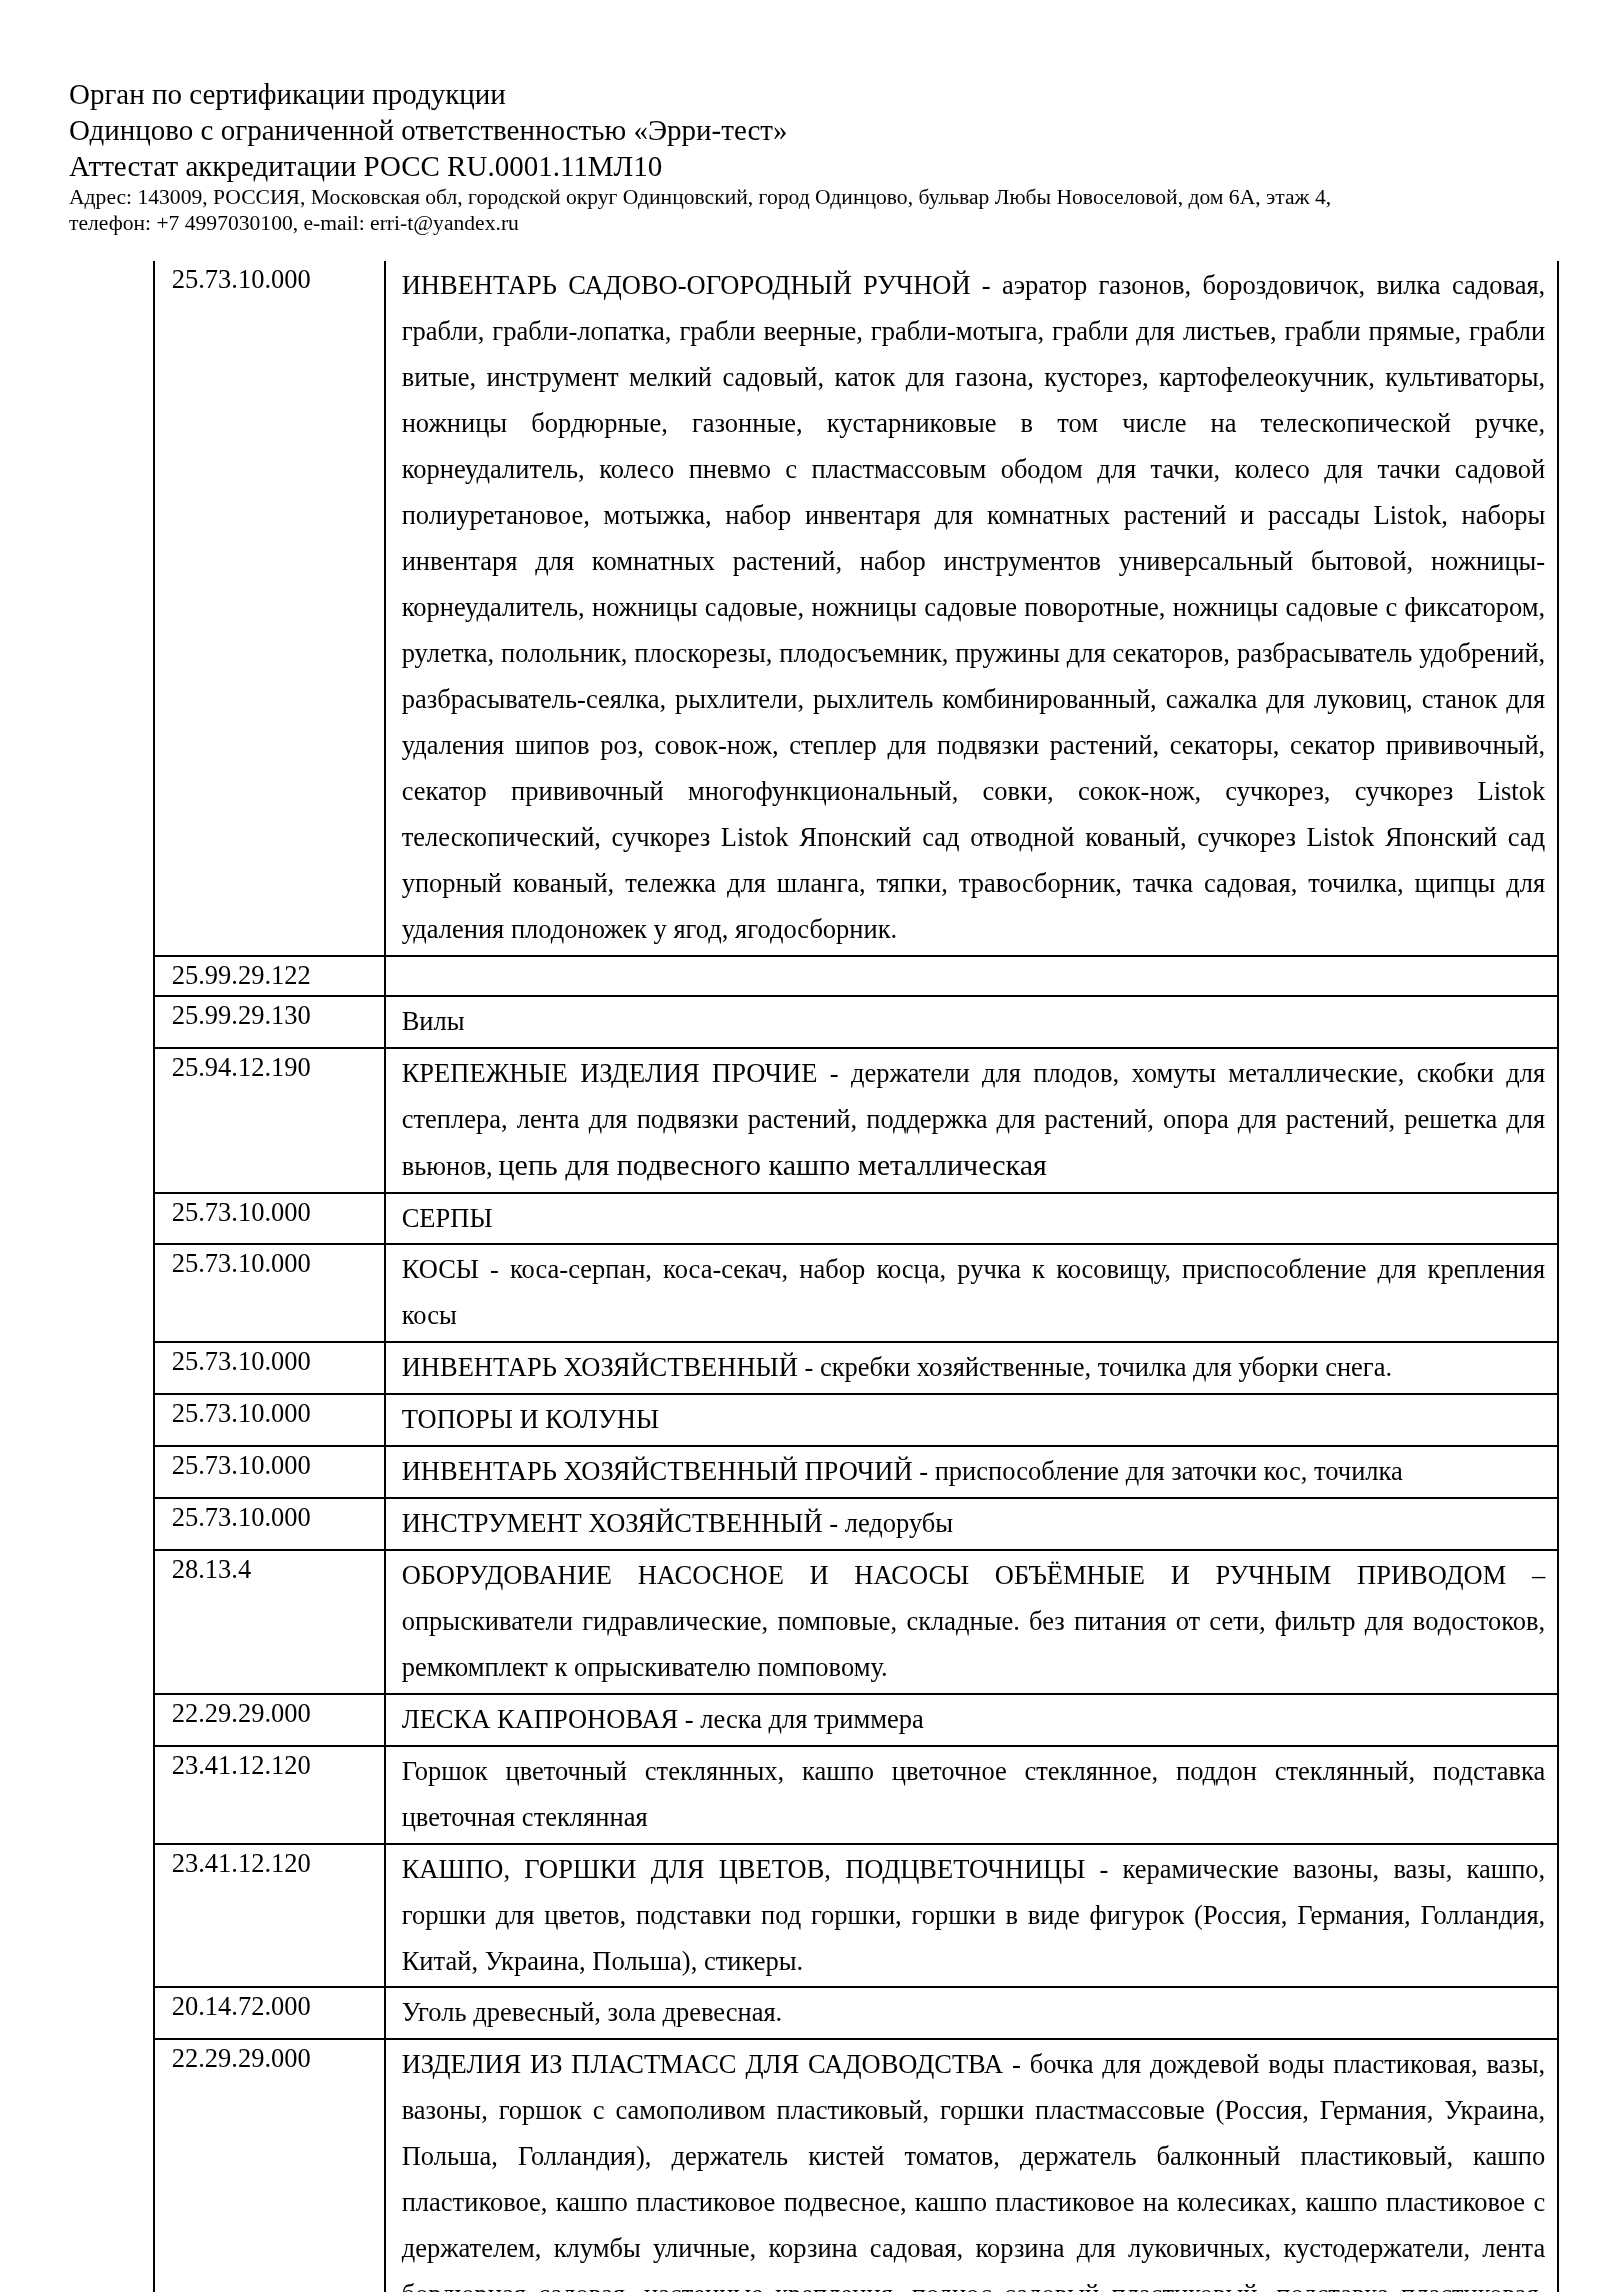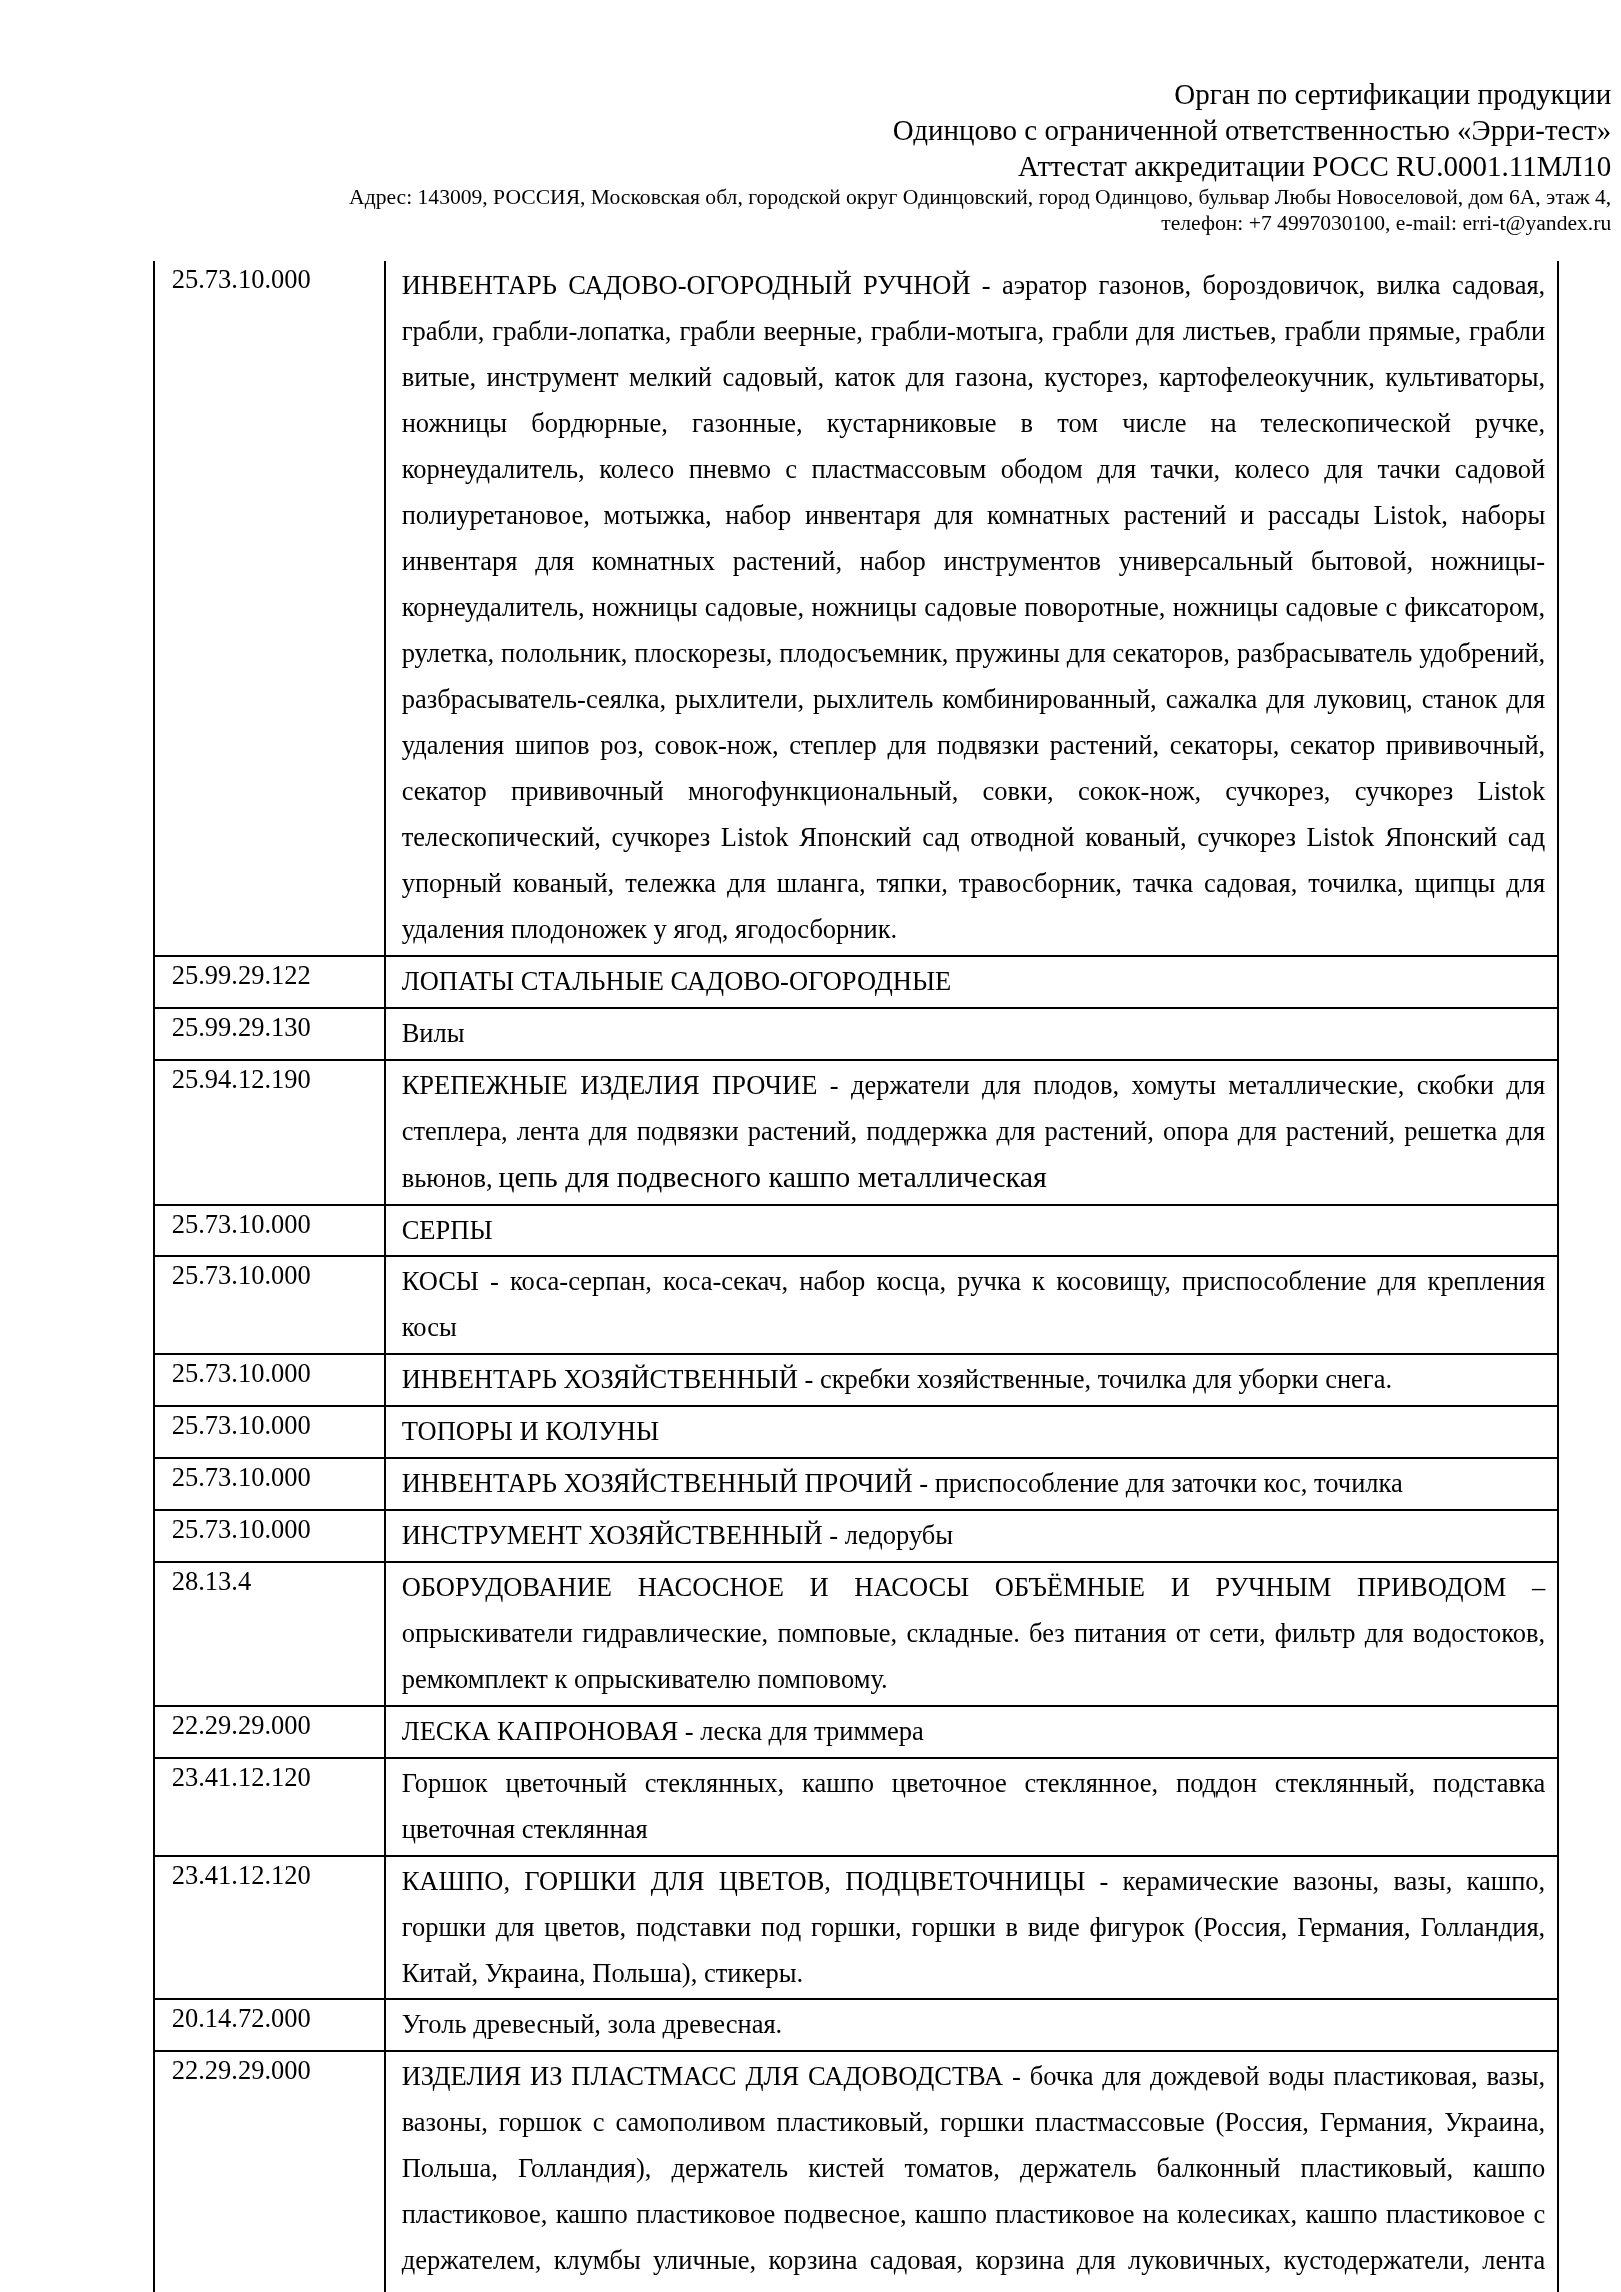--- a/index.html
+++ b/index.html
@@ -1,21 +1,21 @@
 <!DOCTYPE html>
 <html><head>
 <meta charset="utf-8">
 <style>
   html,body { margin:0; padding:0; background:#e8e8e8; }
   .page {
     width:1621px; height:2293px; background:#ffffff; color:#000000;
     font-family:"Liberation Serif","DejaVu Serif",serif;
     position:relative; margin:0 auto; overflow:hidden;
   }
-  .doc-header { padding-top:76px; padding-left:69px; padding-right:9.8px; text-align:right; }
+  .doc-header { padding-top:76px; padding-left:69px; padding-right:9.8px; text-align:left; }
   .title-line { font-size:29px; line-height:36px; }
   .addr-block { margin-top:1px; }
   .addr-line { font-size:21.6px; line-height:25.5px; }
   .doc-table {
     margin-left:153px; margin-top:25px; width:1406px;
     border-left:2.9px solid #000; border-right:2.9px solid #000; border-bottom:3.9px solid #000;
     box-sizing:border-box;
   }
   .trow { display:flex; border-bottom:2.9px solid #000; }
   .trow.bb-thin { border-bottom-width:2px; }
@@ -51,21 +51,20 @@
 
   <div class="doc-table">
 
     <div class="trow bb-thin">
       <div class="cell-code">25.73.10.000</div>
       <div class="cell-text"><span>ИНВЕНТАРЬ САДОВО-ОГОРОДНЫЙ РУЧНОЙ - аэратор газонов, бороздовичок, вилка садовая, грабли, грабли-лопатка, грабли веерные, грабли-мотыга, грабли для листьев, грабли прямые, грабли витые, инструмент мелкий садовый, каток для газона, кусторез, картофелеокучник, культиваторы, ножницы бордюрные, газонные, кустарниковые в том числе на телескопической ручке, корнеудалитель, колесо пневмо с пластмассовым ободом для тачки, колесо для тачки садовой полиуретановое, мотыжка, набор инвентаря для комнатных растений и рассады Listok, наборы инвентаря для комнатных растений, набор инструментов универсальный бытовой, ножницы-корнеудалитель, ножницы садовые, ножницы садовые поворотные, ножницы садовые с фиксатором, рулетка, полольник, плоскорезы, плодосъемник, пружины для секаторов, разбрасыватель удобрений, разбрасыватель-сеялка, рыхлители, рыхлитель комбинированный, сажалка для луковиц, станок для удаления шипов роз, совок-нож, степлер для подвязки растений, секаторы, секатор прививочный, секатор прививочный многофункциональный, совки, сокок-нож, сучкорез, сучкорез Listok телескопический, сучкорез Listok Японский сад отводной кованый, сучкорез Listok Японский сад упорный кованый, тележка для шланга, тяпки, травосборник, тачка садовая, точилка, щипцы для удаления плодоножек у ягод, ягодосборник.</span></div>
     </div>
 
     <div class="trow bb-thin">
       <div class="cell-code">25.99.29.122</div>
-      <div class="cell-text"><span>ЛОПАТЫ СТАЛЬНЫЕ САДОВО-ОГОРОДНЫЕ</span></div>
     </div>
 
     <div class="trow">
       <div class="cell-code">25.99.29.130</div>
       <div class="cell-text"><span>Вилы</span></div>
     </div>
 
     <div class="trow">
       <div class="cell-code">25.94.12.190</div>
       <div class="cell-text"><span>КРЕПЕЖНЫЕ ИЗДЕЛИЯ ПРОЧИЕ - держатели для плодов, хомуты металлические, скобки для степлера, лента для подвязки растений, поддержка для растений, опора для растений, решетка для вьюнов,</span><span class="note-small">цепь для подвесного кашпо металлическая</span></div>

